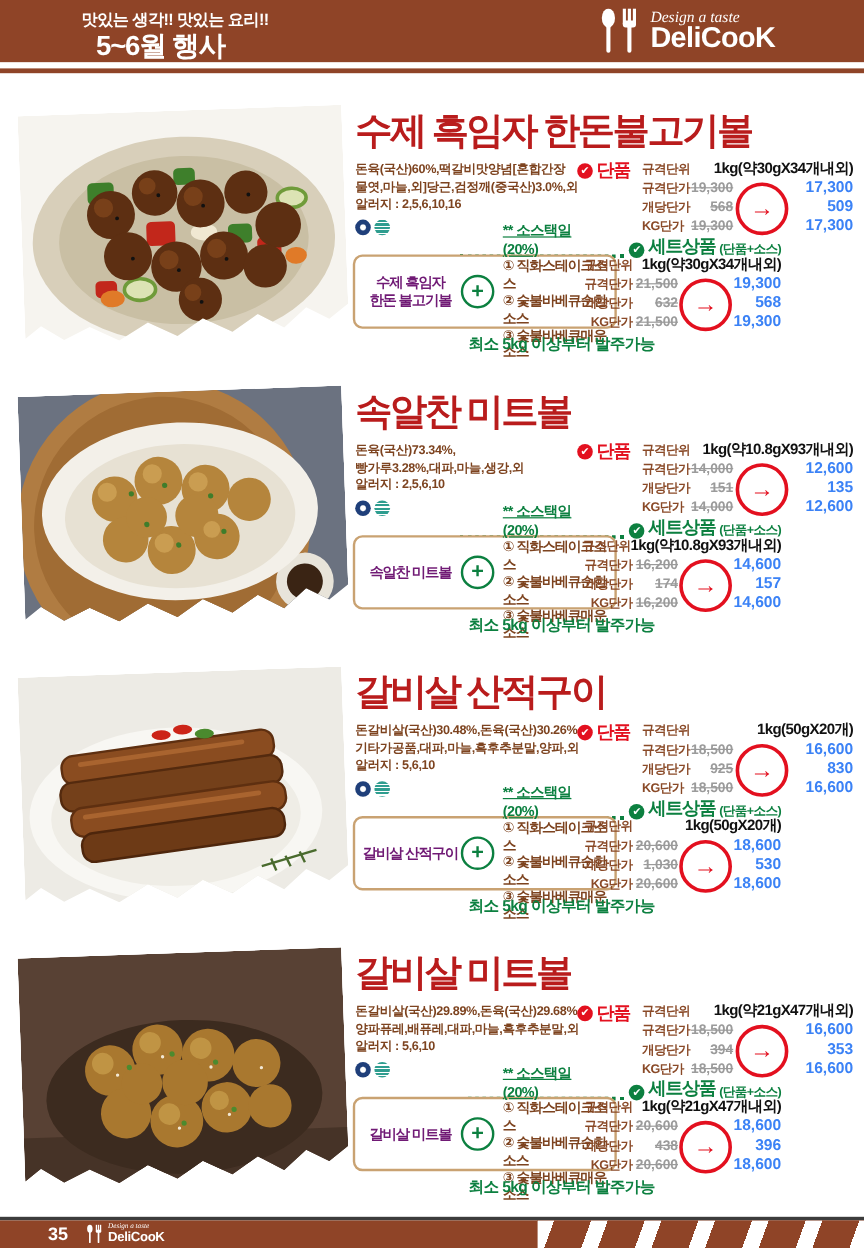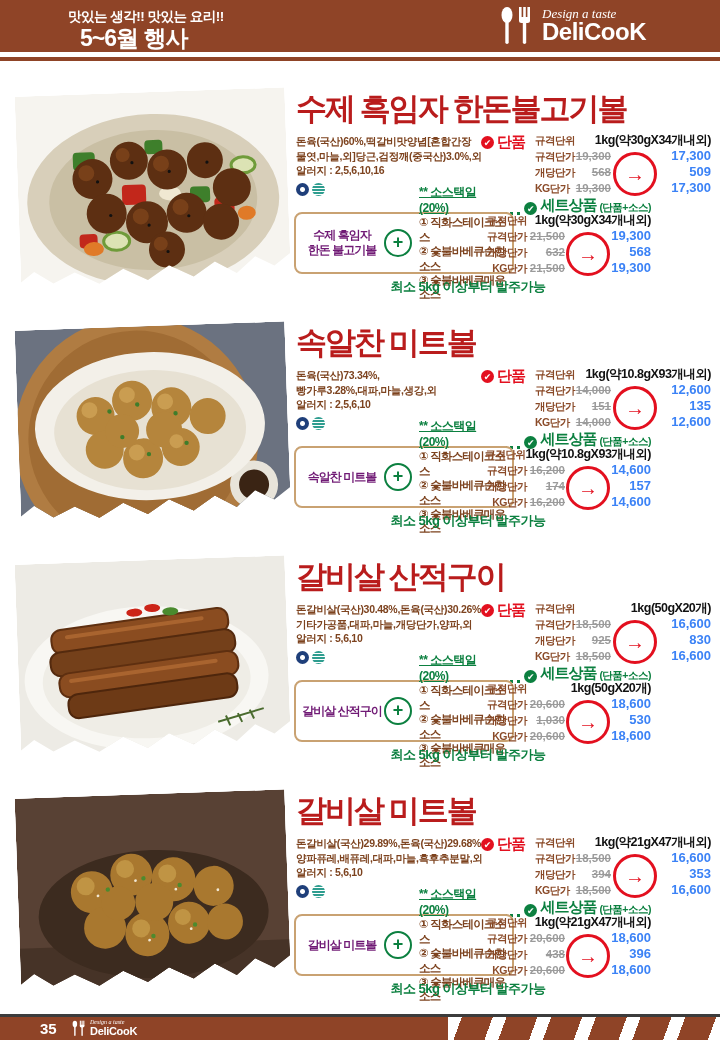--- a/index.html
+++ b/index.html
@@ -412,21 +412,21 @@
             <line x1="198" y1="164" x2="244" y2="152"></line>
             <line x1="206" y1="158" x2="210" y2="168"></line>
             <line x1="218" y1="156" x2="222" y2="165"></line>
             <line x1="230" y1="153" x2="234" y2="162"></line>
           </g>
       </svg>
     </div>
     <h2 class="p-title">갈비살 산적구이</h2>
     <div class="p-desc">
       <div>돈갈비살(국산)30.48%,돈육(국산)30.26%</div>
-      <div>기타가공품,대파,마늘,개당단가,양파,외</div>
+      <div>기타가공품,대파,마늘,흑후추분말,양파,외</div>
       <div>알러지 : 5,6,10</div>
       <div class="certs">
         <span class="cert c1"></span>
         <span class="cert c2"></span>
       </div>
     </div>
     <div class="price single">
       <div class="badge">
         <span class="chk red"></span>
         <span class="badge-lbl">단품</span>

